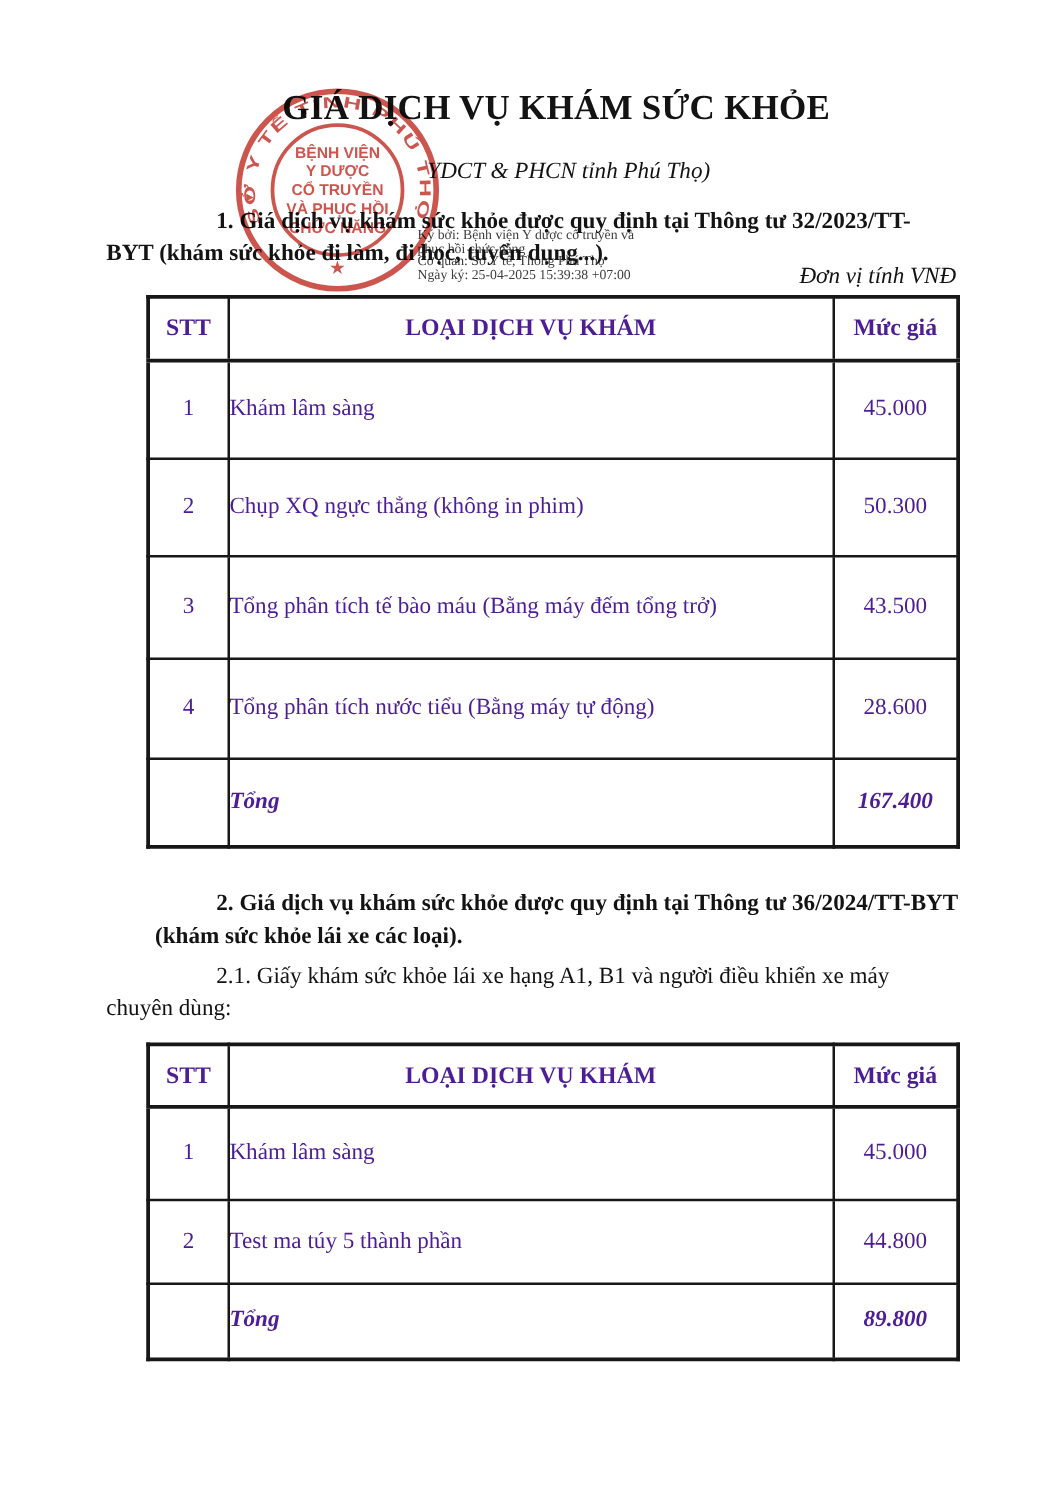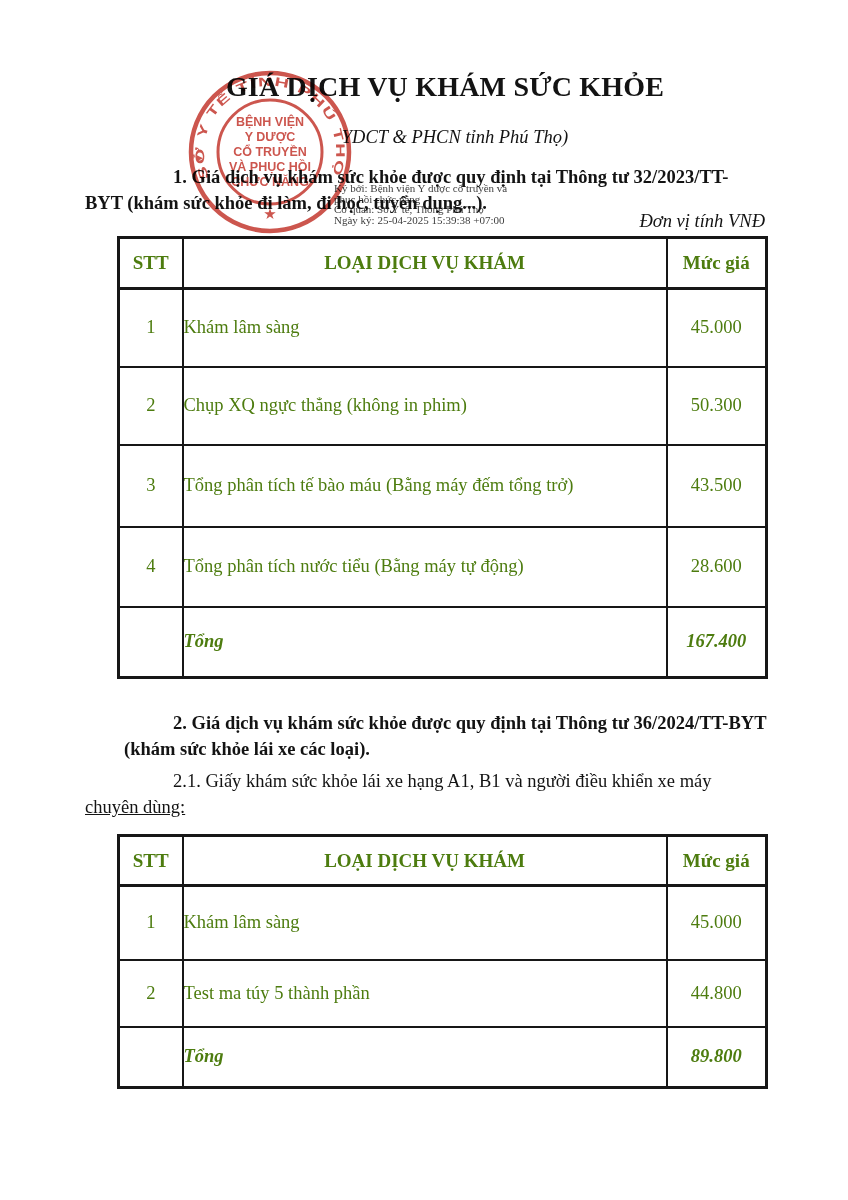--- a/index.html
+++ b/index.html
@@ -21,21 +21,21 @@
   
   .signature{
     font-size:11px;line-height:10.6px;color:#3d3d3d;
     font-family:"Liberation Serif","DejaVu Serif",serif;white-space:nowrap;
   }
 
   
   table.price-table{
     position:absolute;border-collapse:collapse;table-layout:fixed;
     left:117px;width:648px;border:3px solid #171717;
-    font-size:18.5px;color:#4d7c0f;
+    font-size:18.5px;color:#4c1d95;
   }
   table.price-table th,table.price-table td{
     border:2px solid #171717;padding:0;overflow:hidden;
   }
   table.price-table thead th{
     font-weight:bold;text-align:center;border-bottom:3px solid #171717;
     font-size:19px;
   }
   td.stt{text-align:center;}
   td.svc{text-align:left;padding:0 4px 0 10px;}
@@ -129,21 +129,21 @@
         <td class="svc">Tổng</td>
         <td class="price">167.400</td>
       </tr>
     </tbody>
   </table>
 
   <div class="abs line bold indent" style="left:85px;top:710px;">2. Giá dịch vụ khám sức khỏe được quy định tại Thông tư 36/2024/TT-BYT</div>
   <div class="abs line bold" style="left:85px;top:736px;margin-left:39px;">(khám sức khỏe lái xe các loại).</div>
 
   <div class="abs line indent" style="left:85px;top:768px;">2.1. Giấy khám sức khỏe lái xe hạng A1, B1 và người điều khiển xe máy</div>
-  <div class="abs line" style="left:85px;top:794px;text-decoration:underline;">chuyên dùng:</div>
+  <div class="abs line" style="left:85px;top:794px;">chuyên dùng:</div>
 
   <table id="table2" class="price-table">
     <colgroup>
         <col class="c-stt">
         <col class="c-svc">
         <col class="c-price">
       </colgroup>
     <thead>
       <tr class="h">
         <th>STT</th>

